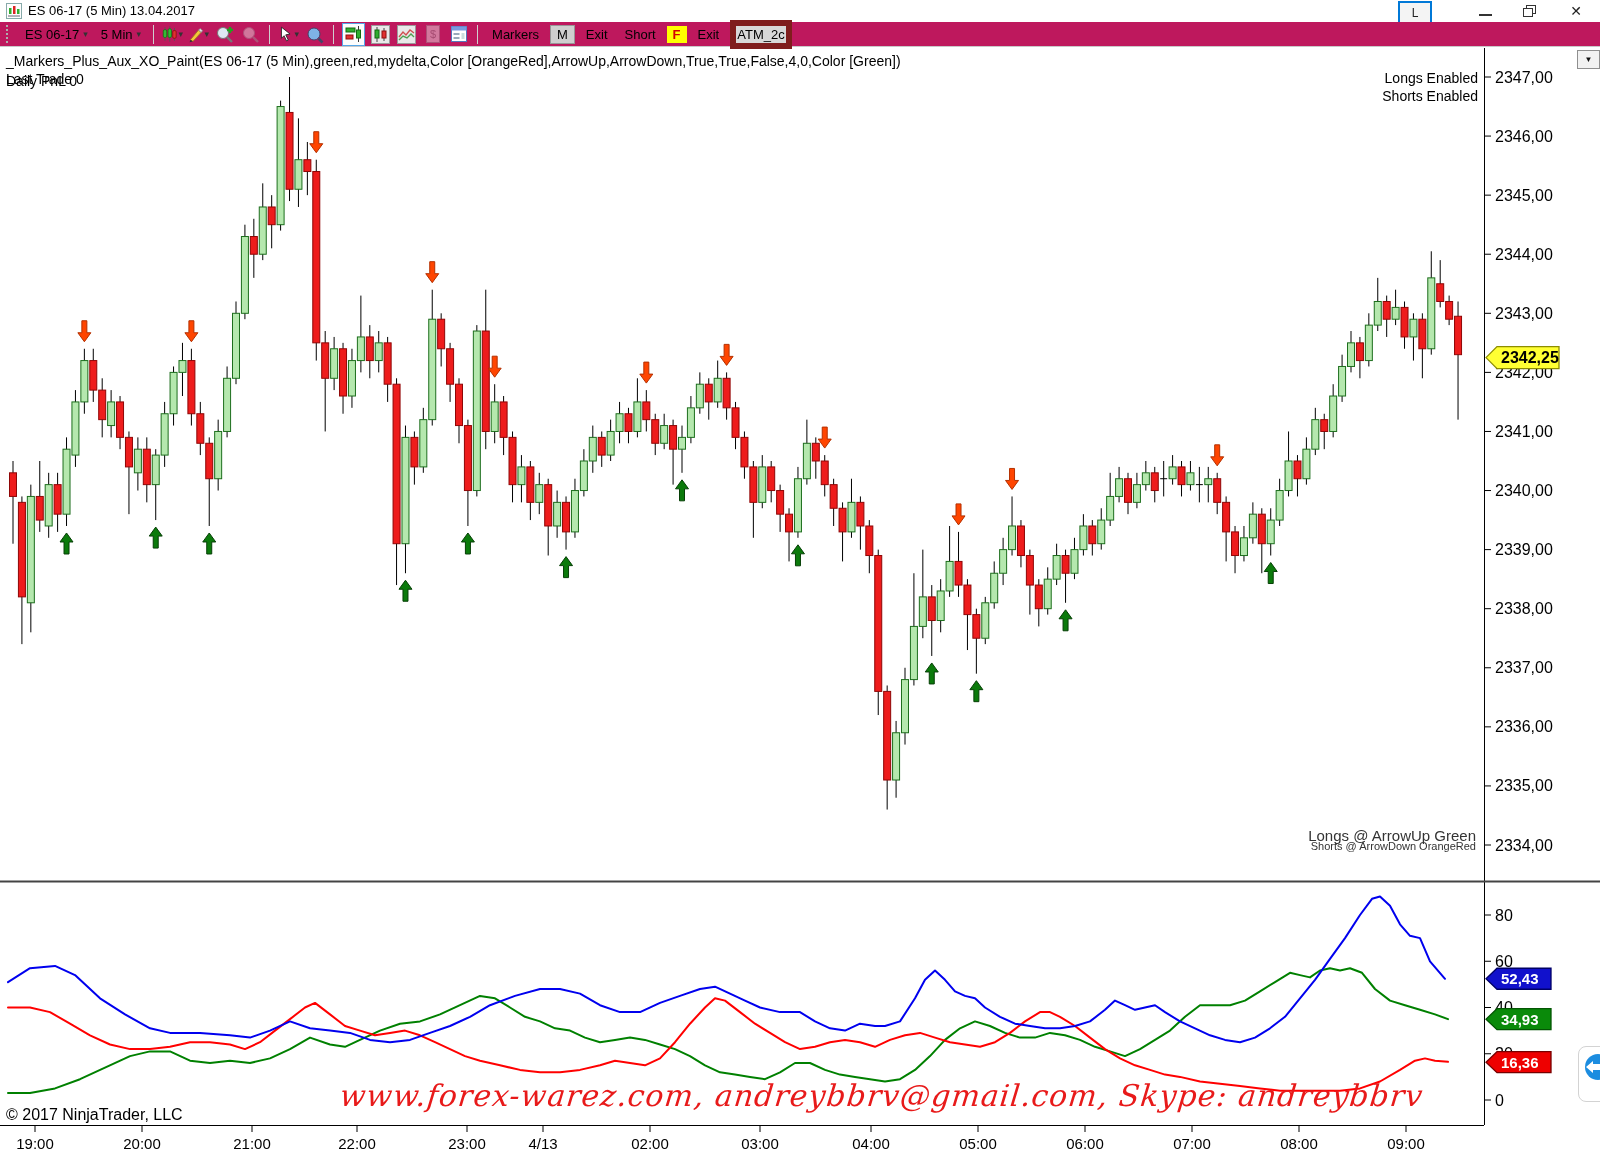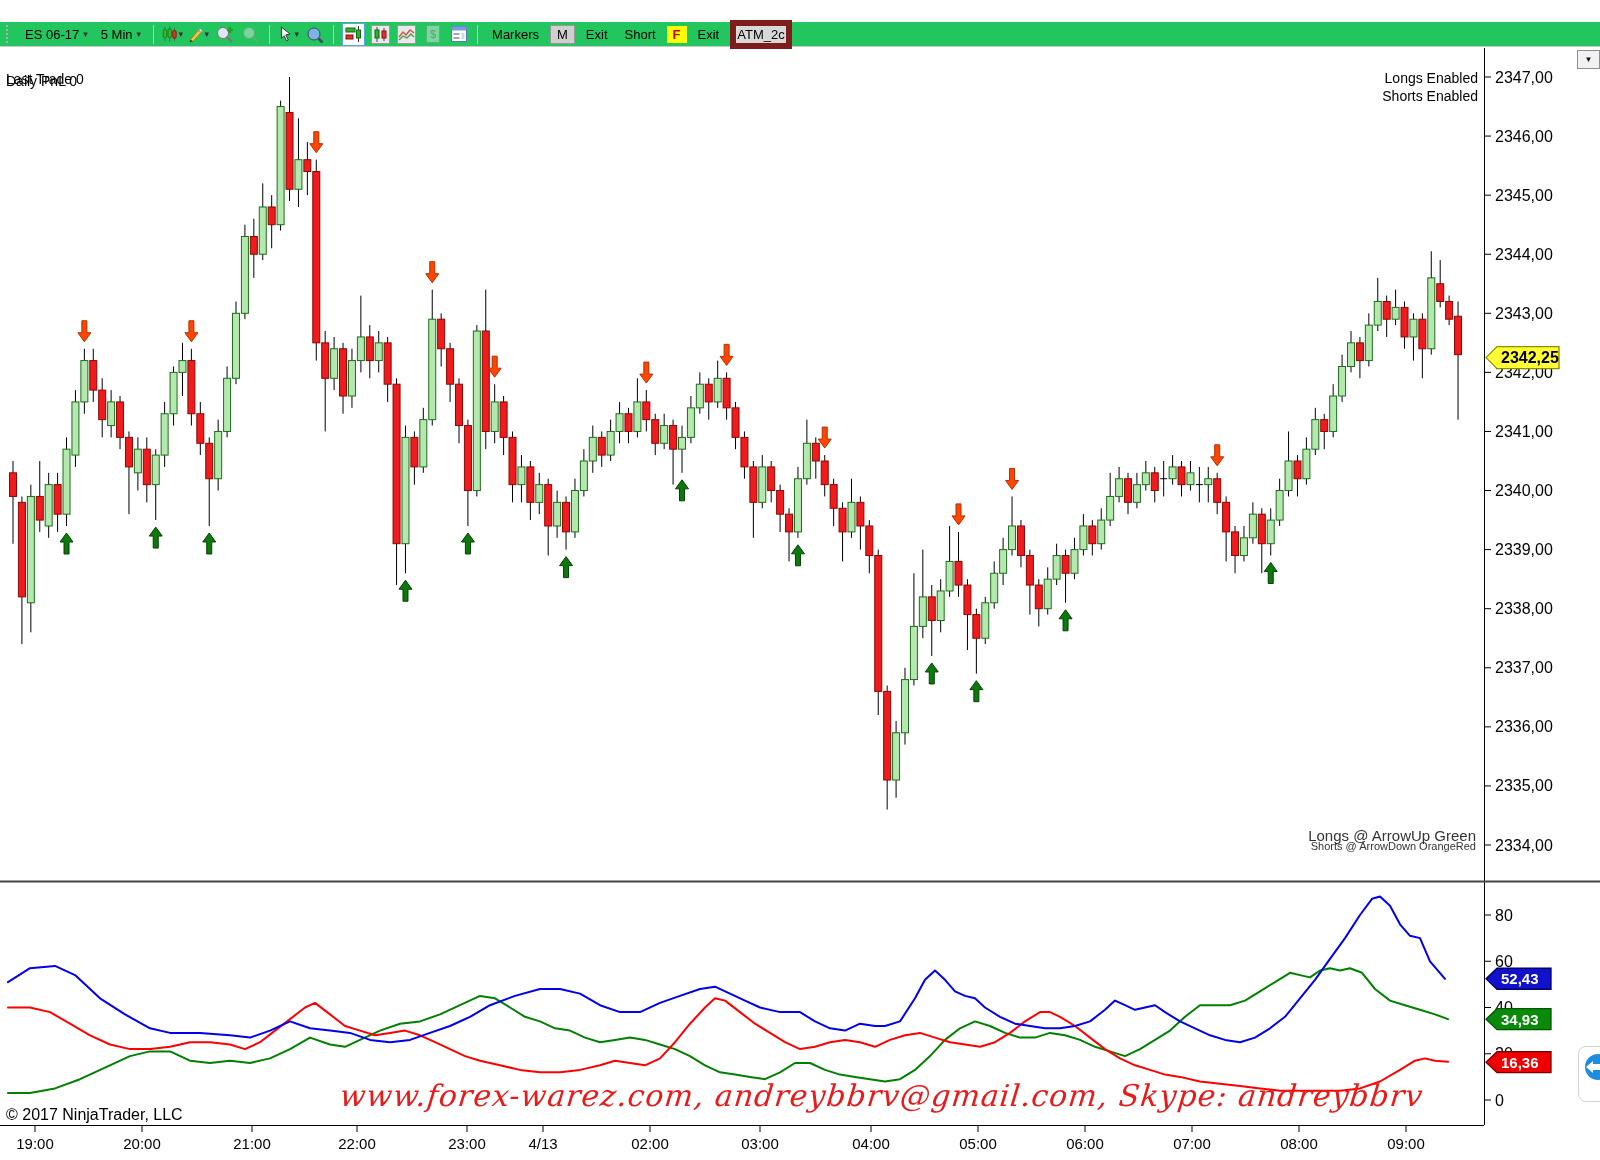--- a/index.html
+++ b/index.html
@@ -10,21 +10,21 @@
   #title-icon{position:absolute;left:6px;top:3px;width:16px;height:16px}
   #title-text{position:absolute;left:28px;top:3px;white-space:nowrap}
   .winbtn{position:absolute;top:0;height:22px;display:flex;align-items:center;justify-content:center;color:#222;cursor:default}
   #lbtn{left:1398px;top:1px;width:30px;height:19px;border:2px solid #0078d7;background:#f4f4f4;
     font-size:12px;display:flex;align-items:center;justify-content:center}
   #minbtn{left:1466px;width:38px}
   #minbtn span{display:block;width:13px;border-bottom:2px solid #333;margin-top:8px}
   #restorebtn{left:1510px;width:38px}
   #closebtn{left:1556px;width:40px;font-size:14px}
   
-  #toolbar{position:absolute;top:22px;left:0;width:1600px;height:25px;background:#22c55e;
+  #toolbar{position:absolute;top:22px;left:0;width:1600px;height:25px;background:#be185d;
     border-bottom:1px solid #c9c9c9;display:flex;align-items:center;gap:5px;padding-left:6px;box-sizing:border-box;font-size:13px}
   .grip{width:4px;height:18px;border-left:2px dotted #aeaeae;margin-right:4px}
   .tb-sep{width:1px;height:19px;background:#cfcfcf;margin:0 3px}
   .tb-sel{display:flex;align-items:center;gap:3px;padding:1px 4px;cursor:default;white-space:nowrap}
   .drop::after{content:"▾";font-size:9px;color:#333;margin-left:1px}
   .tb-ic{width:21px;height:21px;display:flex;align-items:center;justify-content:center}
   .dim{opacity:.45}
   .selbox{border:1px solid #56a7e8;background:#fdfdfd}
   .tb-txt{padding:2px 6px;white-space:nowrap;cursor:default}
   .tb-m{background:#cfcfcf;border:1px solid #979797;padding:1px 6px}
@@ -49,20 +49,41 @@
   #axis-collapse-btn::after{content:"▼";font-size:8px;color:#111}
   
   #tv-icon{position:absolute;left:1578px;top:1046px;width:40px;height:56px;background:#fff;
     border:1px solid #d3d3d3;border-radius:8px;z-index:7;display:flex;justify-content:flex-start;padding-top:5px;padding-left:4px;box-sizing:border-box}
 </style>
 </head>
 <body>
 
 <div id="win">
 
+  <div id="titlebar">
+    <svg id="title-icon" viewBox="0 0 16 16">
+      <rect x="0.5" y="0.5" width="15" height="15" fill="#fdfdfd" stroke="#8aa"></rect>
+      <line x1="2" y1="13" x2="14" y2="13" stroke="#667" stroke-width="1"></line>
+      <rect x="3" y="5" width="2.5" height="6" fill="#2fae2f"></rect>
+      <rect x="7" y="3" width="2.5" height="8" fill="#d22"></rect>
+      <rect x="11" y="6" width="2.5" height="5" fill="#2fae2f"></rect>
+    </svg>
+    <span id="title-text">ES 06-17 (5 Min)  13.04.2017</span>
+    <div id="lbtn" class="winbtn">L</div>
+    <div id="minbtn" class="winbtn">
+        <span></span>
+      </div>
+    <div id="restorebtn" class="winbtn">
+      <svg width="13" height="12" viewBox="0 0 13 12">
+        <rect x="3.5" y="0.5" width="9" height="8" fill="none" stroke="#333"></rect>
+        <rect x="0.5" y="3.5" width="9" height="8" fill="#fff" stroke="#333"></rect>
+      </svg>
+    </div>
+    <div id="closebtn" class="winbtn">✕</div>
+  </div>
 
   <div id="toolbar">
     <div class="grip"></div>
     <div class="tb-sel drop">
         <span>ES 06-17</span>
       </div>
     <div class="tb-sel drop">
         <span>5 Min</span>
       </div>
     <div class="tb-sep"></div>
@@ -152,20 +173,21 @@
     <div class="tb-sep"></div>
     <div class="tb-txt">Markers</div>
     <div class="tb-txt tb-m">M</div>
     <div class="tb-txt">Exit</div>
     <div class="tb-txt">Short</div>
     <div class="tb-txt tb-f">F</div>
     <div class="tb-txt">Exit</div>
     <div class="tb-txt tb-atm">ATM_2c</div>
   </div>
 
+  <div class="ovl" id="ind-main">_Markers_Plus_Aux_XO_Paint(ES 06-17 (5 Min),green,red,mydelta,Color [OrangeRed],ArrowUp,ArrowDown,True,True,False,4,0,Color [Green])</div>
   <div class="ovl" id="last-trade">Last Trade 0</div>
   <div class="ovl" id="daily-pnl">Daily PnL  0</div>
   <div class="ovl" id="longs-en">Longs Enabled</div>
   <div class="ovl" id="shorts-en">Shorts Enabled</div>
   <div class="ovl" id="legend-longs">Longs @ ArrowUp Green</div>
   <div class="ovl" id="legend-shorts">Shorts @ ArrowDown OrangeRed</div>
   <div class="ovl" id="copyright">© 2017 NinjaTrader, LLC</div>
   <div class="ovl" id="watermark">www.forex-warez.com, andreybbrv@gmail.com, Skype: andreybbrv</div>
 
   <svg id="chart-svg" width="1600" height="1160" style="font-family:'Liberation Sans',sans-serif">

